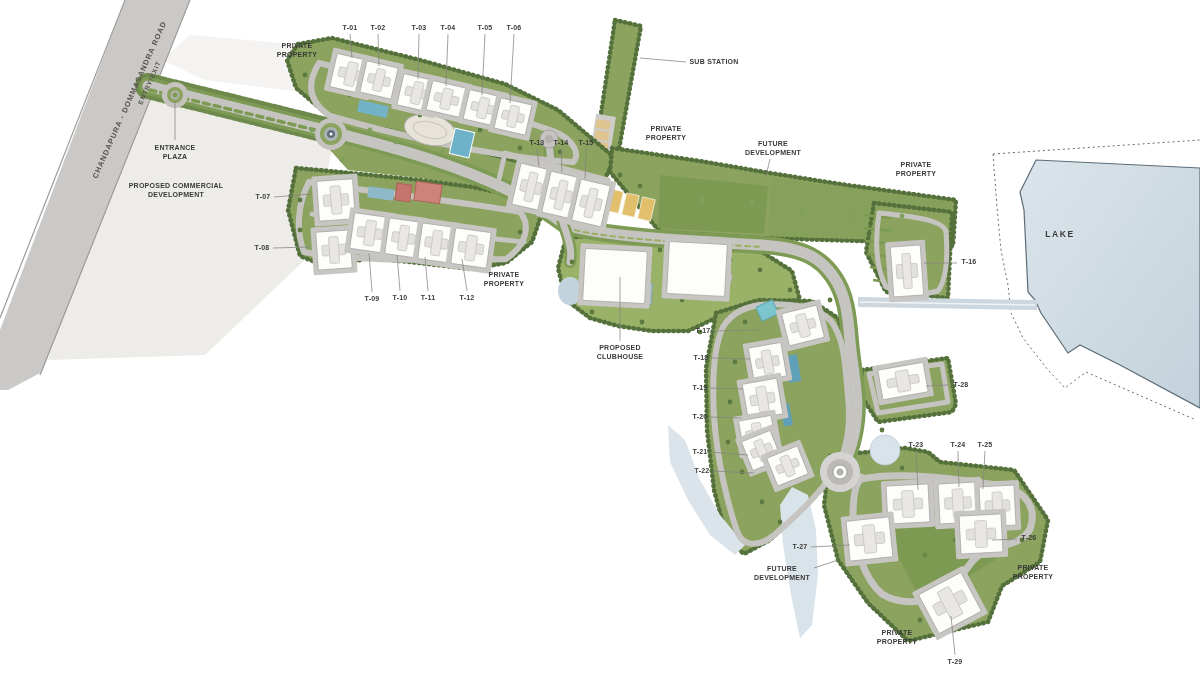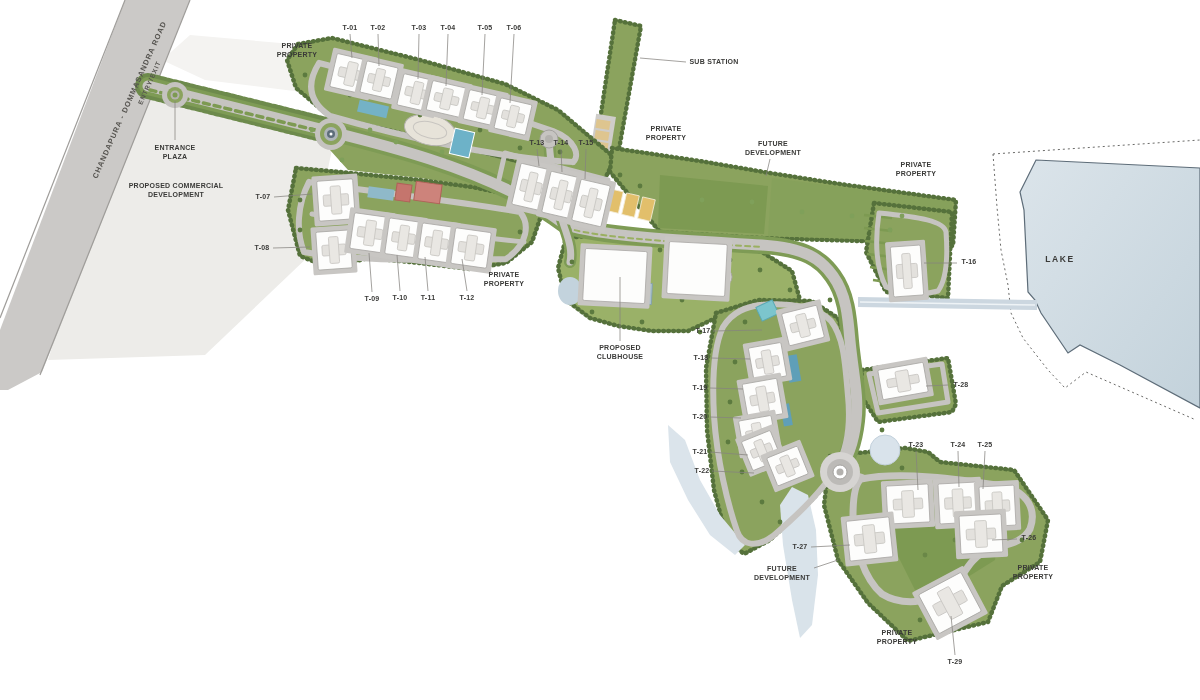--- a/index.html
+++ b/index.html
@@ -451,21 +451,21 @@
       <div class="map-label" style="left: 262px; top: 248px; transform: translate(-50%, -50%);">T-08</div>
       <div class="map-label" style="left: 372px; top: 299px; transform: translate(-50%, -50%);">T-09</div>
       <div class="map-label" style="left: 400px; top: 298px; transform: translate(-50%, -50%);">T-10</div>
       <div class="map-label" style="left: 428px; top: 298px; transform: translate(-50%, -50%);">T-11</div>
       <div class="map-label" style="left: 467px; top: 298px; transform: translate(-50%, -50%);">T-12</div>
       <div class="map-label" style="left: 504px; top: 279px; transform: translate(-50%, -50%);">PRIVATE
 PROPERTY</div>
       <div class="map-label" style="left: 620px; top: 352px; transform: translate(-50%, -50%);">PROPOSED
 CLUBHOUSE</div>
       <div class="map-label" style="left: 969px; top: 262px; transform: translate(-50%, -50%);">T-16</div>
-      <div class="map-label big" style="font-size: 8.5px; left: 1060px; top: 260px; transform: translate(-50%, -50%);">LAKE</div>
+      <div class="map-label big" style="font-size: 8.5px; left: 1060px; top: 235px; transform: translate(-50%, -50%);">LAKE</div>
       <div class="map-label" style="left: 703px; top: 331px; transform: translate(-50%, -50%);">T-17</div>
       <div class="map-label" style="left: 701px; top: 358px; transform: translate(-50%, -50%);">T-18</div>
       <div class="map-label" style="left: 700px; top: 388px; transform: translate(-50%, -50%);">T-19</div>
       <div class="map-label" style="left: 700px; top: 417px; transform: translate(-50%, -50%);">T-20</div>
       <div class="map-label" style="left: 700px; top: 452px; transform: translate(-50%, -50%);">T-21</div>
       <div class="map-label" style="left: 702px; top: 471px; transform: translate(-50%, -50%);">T-22</div>
       <div class="map-label" style="left: 961px; top: 385px; transform: translate(-50%, -50%);">T-28</div>
       <div class="map-label" style="left: 916px; top: 445px; transform: translate(-50%, -50%);">T-23</div>
       <div class="map-label" style="left: 958px; top: 445px; transform: translate(-50%, -50%);">T-24</div>
       <div class="map-label" style="left: 985px; top: 445px; transform: translate(-50%, -50%);">T-25</div>

